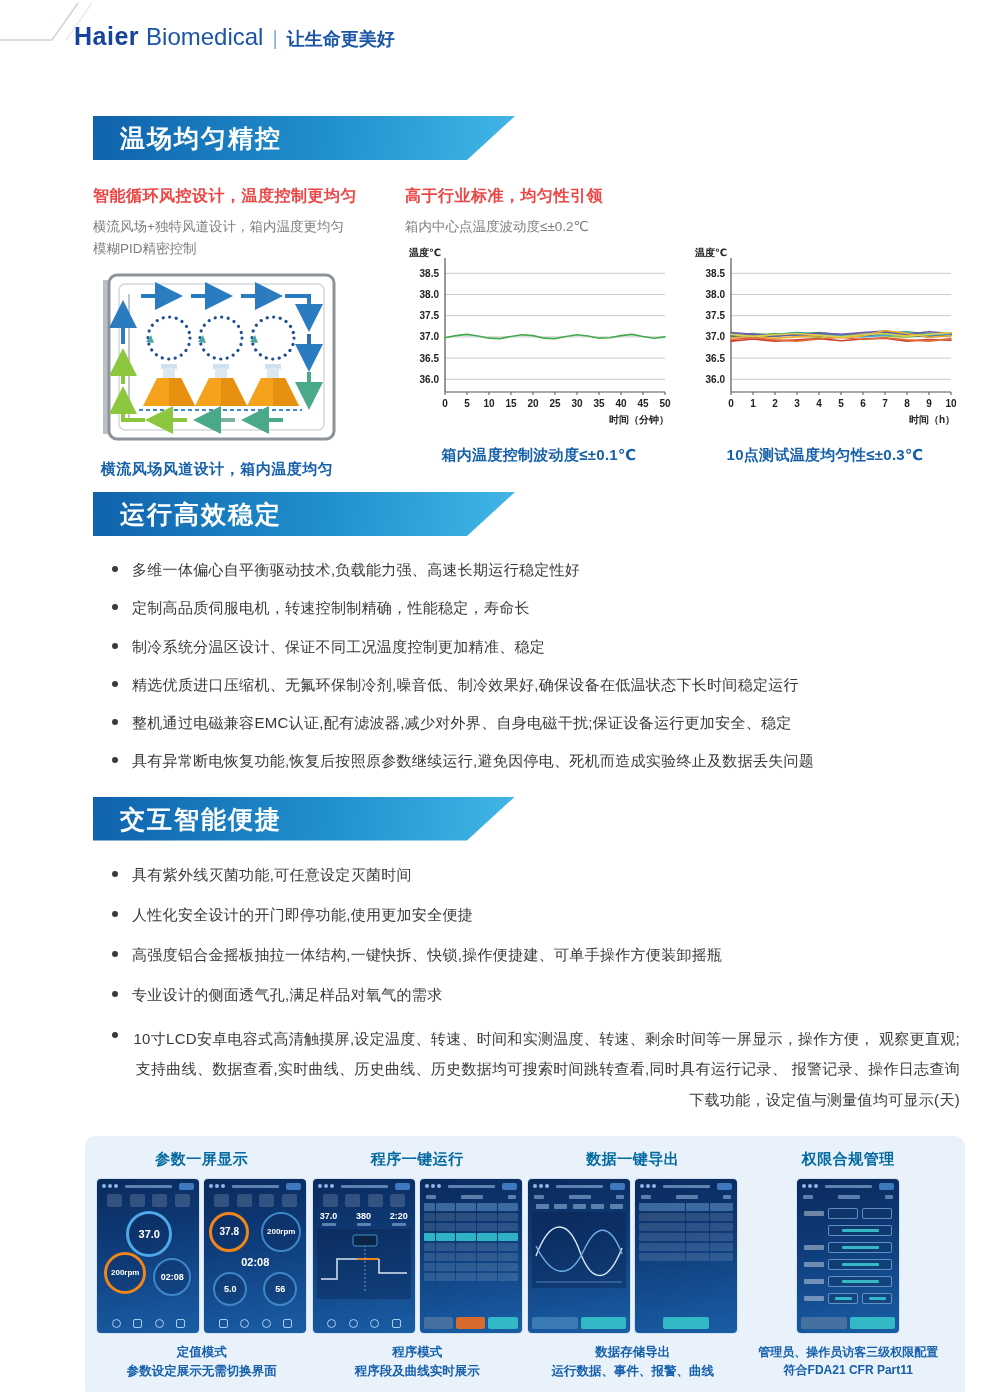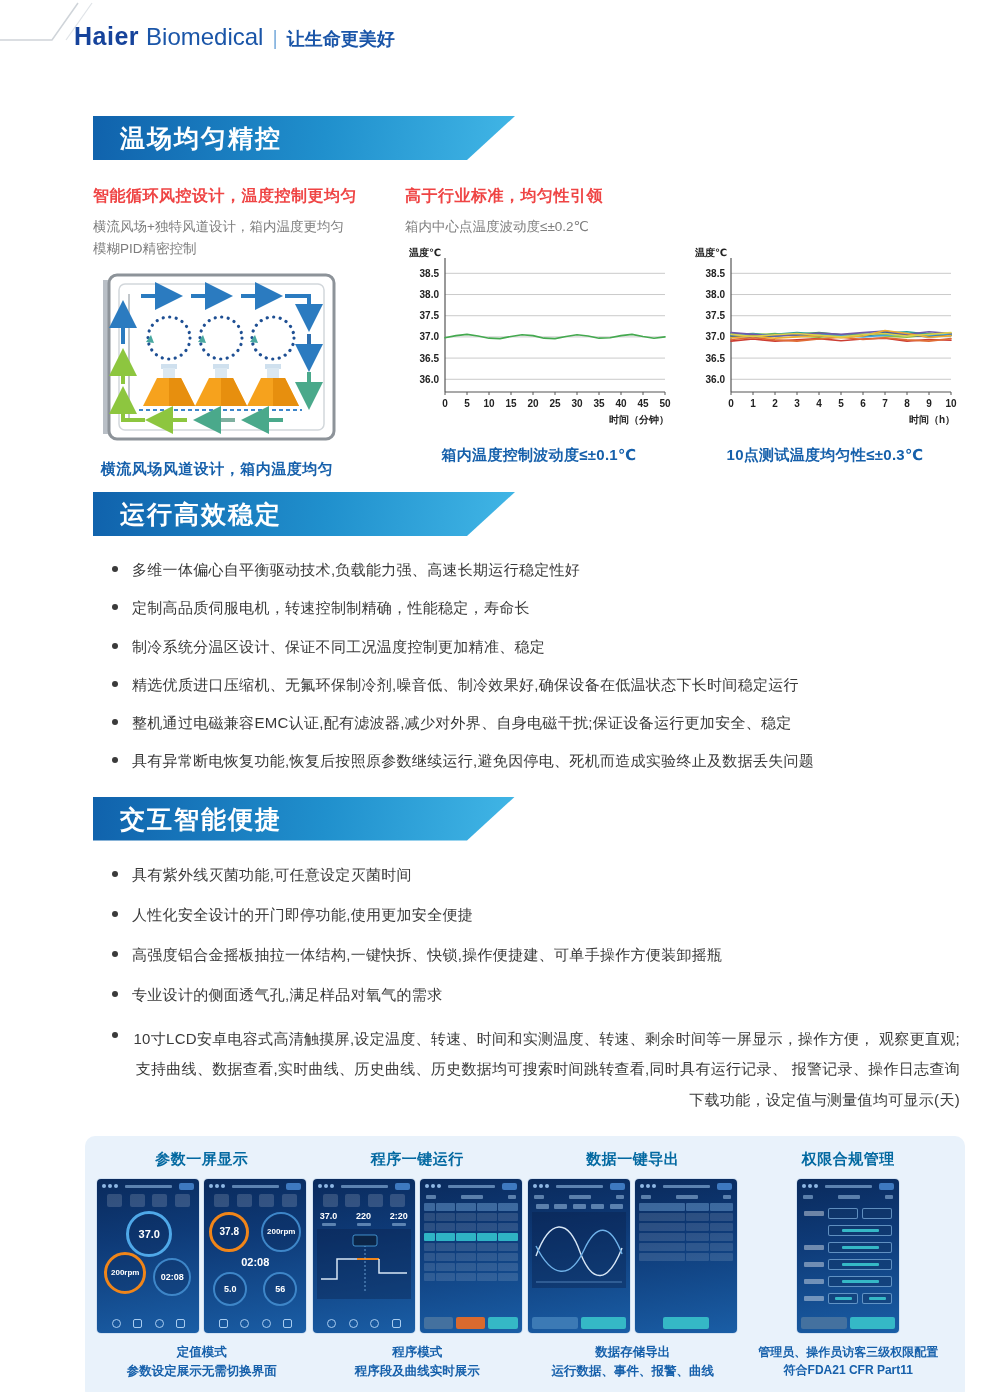--- a/index.html
+++ b/index.html
@@ -413,21 +413,21 @@
               <span class="spill"></span>
             </div>
           <div class="picons">
               <i></i>
               <i></i>
               <i></i>
               <i></i>
             </div>
           <div class="pvals">
             <div class="pv"><span>37.0</span><em></em></div>
-            <div class="pv"><span>220</span><em></em></div>
+            <div class="pv"><span>380</span><em></em></div>
             <div class="pv"><span>2:20</span><em></em></div>
           </div>
           <svg class="pchart" width="94" height="70">
             <rect x="0" y="0" width="94" height="70" fill="rgba(8,30,70,.35)"></rect>
             <polyline points="4,50 20,50 20,30 40,30" fill="none" stroke="#d7e6f5" stroke-width="1.5"></polyline>
             <polyline points="40,30 62,30" fill="none" stroke="#f08519" stroke-width="2"></polyline>
             <polyline points="62,30 62,44 90,44" fill="none" stroke="#d7e6f5" stroke-width="1.5"></polyline>
             <line x1="48" y1="8" x2="48" y2="62" stroke="#7fb6e8" stroke-width=".8" stroke-dasharray="2 2"></line>
             <rect x="36" y="6" width="24" height="11" rx="2" fill="#0b2547" stroke="#4fa8e8" stroke-width=".8"></rect>
           </svg>

